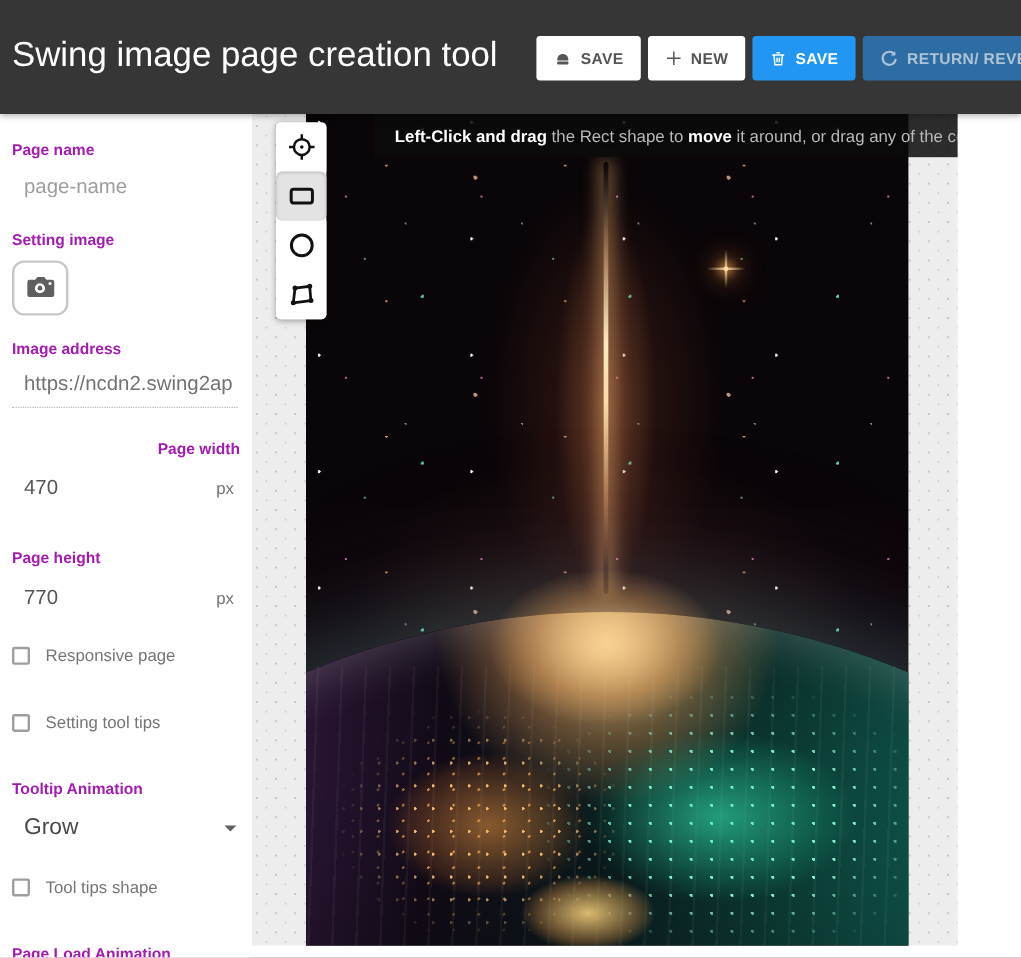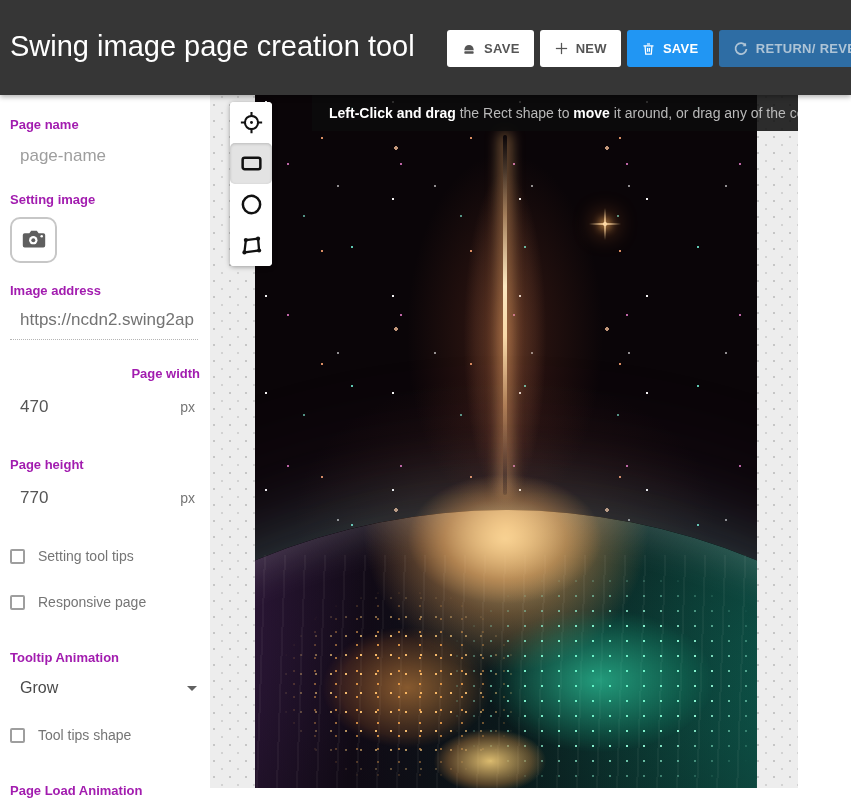--- a/index.html
+++ b/index.html
@@ -39,21 +39,21 @@
   .unit { color:#757575; font-size:14px; }
   .upload-btn { margin-top:10px; width:47px; height:46px; background:#fff;
     border:2px solid #c7c7c7; border-radius:10px; display:flex;
     align-items:center; justify-content:center; cursor:pointer; }
   .chk-row { display:flex; align-items:center; gap:13px; cursor:pointer; }
   .chk-box { width:15px; height:15px; border:2px solid #9e9e9e;
     border-radius:2px; background:#fff; flex:0 0 auto; }
   .chk-label { color:#757575; font-size:14px; }
   .select { margin-top:14px; width:187px; display:flex; align-items:center;
     justify-content:space-between; cursor:pointer; padding-left:10px; }
-  .select .sel-val { color:#4a4a4a; font-size:16px; }
+  .select .sel-val { color:#4a4a4a; font-size:19px; }
   .caret { width:0; height:0; border-left:5px solid transparent;
     border-right:5px solid transparent; border-top:5px solid #616161; }
 
   .mt26 { margin-top:26px; } .mt20 { margin-top:20px; } .mt24 { margin-top:26px;text-align:right; }
   .mt28 { margin-top:40px; } .mt30 { margin-top:30px; } .mt14 { margin-top:14px; }
 
   
   .main { position:absolute; left:210px; top:85px; width:737px; height:703px;
     background:#fff; }
   .canvas-bg { position:absolute; left:0; top:0; width:588px; height:703px;
@@ -226,28 +226,28 @@
       <input class="ival dark" type="text" value="470" style="">
       <span class="unit">px</span>
     </div>
 
     <div class="flabel mt28">Page height</div>
     <div class="num-row">
       <input class="ival dark" type="text" value="770" style="">
       <span class="unit">px</span>
     </div>
 
+    <div class="chk-row mt30">
+      <span class="chk-box"></span>
+      <span class="chk-label">Responsive page</span>
+    </div>
+
     <div class="chk-row mt28">
       <span class="chk-box"></span>
       <span class="chk-label">Setting tool tips</span>
-    </div>
-
-    <div class="chk-row mt30">
-      <span class="chk-box"></span>
-      <span class="chk-label">Responsive page</span>
     </div>
 
     <div class="flabel mt28">Tooltip Animation</div>
     <div class="select">
       <span class="sel-val">Grow</span>
       <span class="caret"></span>
     </div>
 
     <div class="chk-row mt30">
       <span class="chk-box"></span>

